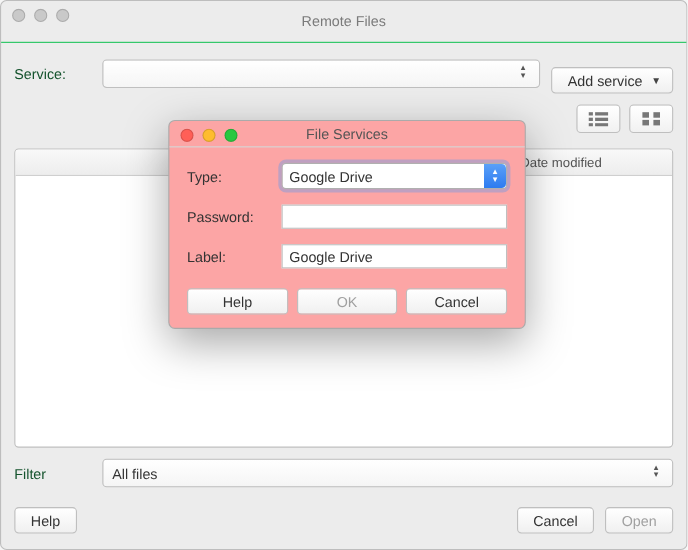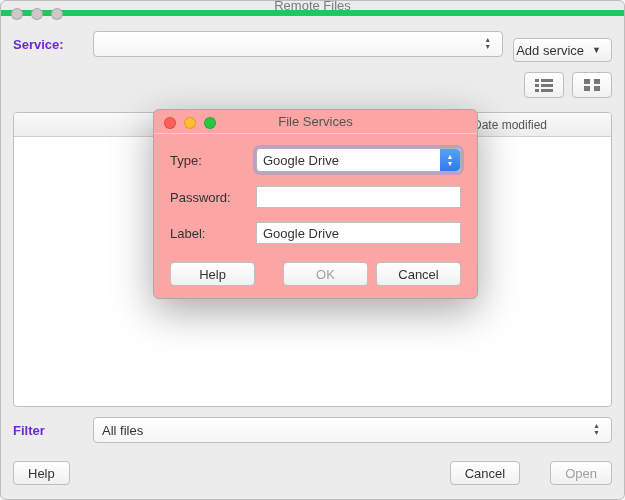--- a/index.html
+++ b/index.html
@@ -15,45 +15,45 @@
   .window {
     width: 625px; height: 500px;
     background: #ececec;
     border: 1px solid #bdbdbd;
     border-radius: 6px;
     position: relative;
     display: flex;
     flex-direction: column;
   }
   .titlebar {
-    height: 15px;
+    height: 38px;
     display: flex;
     align-items: center;
-    border-bottom: 6px solid #22c55e;
+    border-bottom: 1px solid #22c55e;
     position: relative;
   }
   .traffic {
     display: flex; gap: 8px;
     position: absolute; left: 10px; top: 7px;
   }
   .tl {
     width: 12px; height: 12px; border-radius: 50%;
     border: 1px solid rgba(0,0,0,0.15);
     background: #c9c9c9;
   }
   .titlebar .title {
     margin: 0 auto; color: #7a7a7a; font-size: 13px;
   }
   .body {
     padding: 10px 12px 12px 12px;
     display: flex; flex-direction: column; gap: 10px;
     flex: 1;
   }
   .row { display: flex; align-items: center; gap: 10px; }
-  .label { color: #6d28d9; min-width: 70px; font-weight: bold; }
+  .label { color: #14532d; min-width: 70px; }
   .dropdown {
     flex: 1;
     height: 24px;
     background: linear-gradient(#ffffff,#f5f5f5);
     border: 1px solid #bfbfbf;
     border-radius: 4px;
     display: flex; align-items: center;
     padding: 12px 8px;
     position: relative;
   }
@@ -67,23 +67,23 @@
   .btn {
     height: 24px;
     padding: 0 14px;
     background: linear-gradient(#ffffff,#f0f0f0);
     border: 1px solid #bfbfbf;
     border-radius: 4px;
     display: inline-flex; align-items: center; justify-content: center;
     color: #333;
     cursor: default;
   }
-  .btn.disabled { color: #a0a0a0; margin-left: 20px; }
+  .btn.disabled { color: #a0a0a0; }
   .btn.add {
-    padding: 0 10px 0 2px;
+    padding: 0 10px 0 14px;
     margin-top: 12px;
   }
   .btn.add .arrow {
     margin-left: 8px; font-size: 9px; color: #444;
   }
   .viewbtns {
     display: flex; gap: 8px;
     margin-left: auto;
   }
   .viewbtn {

